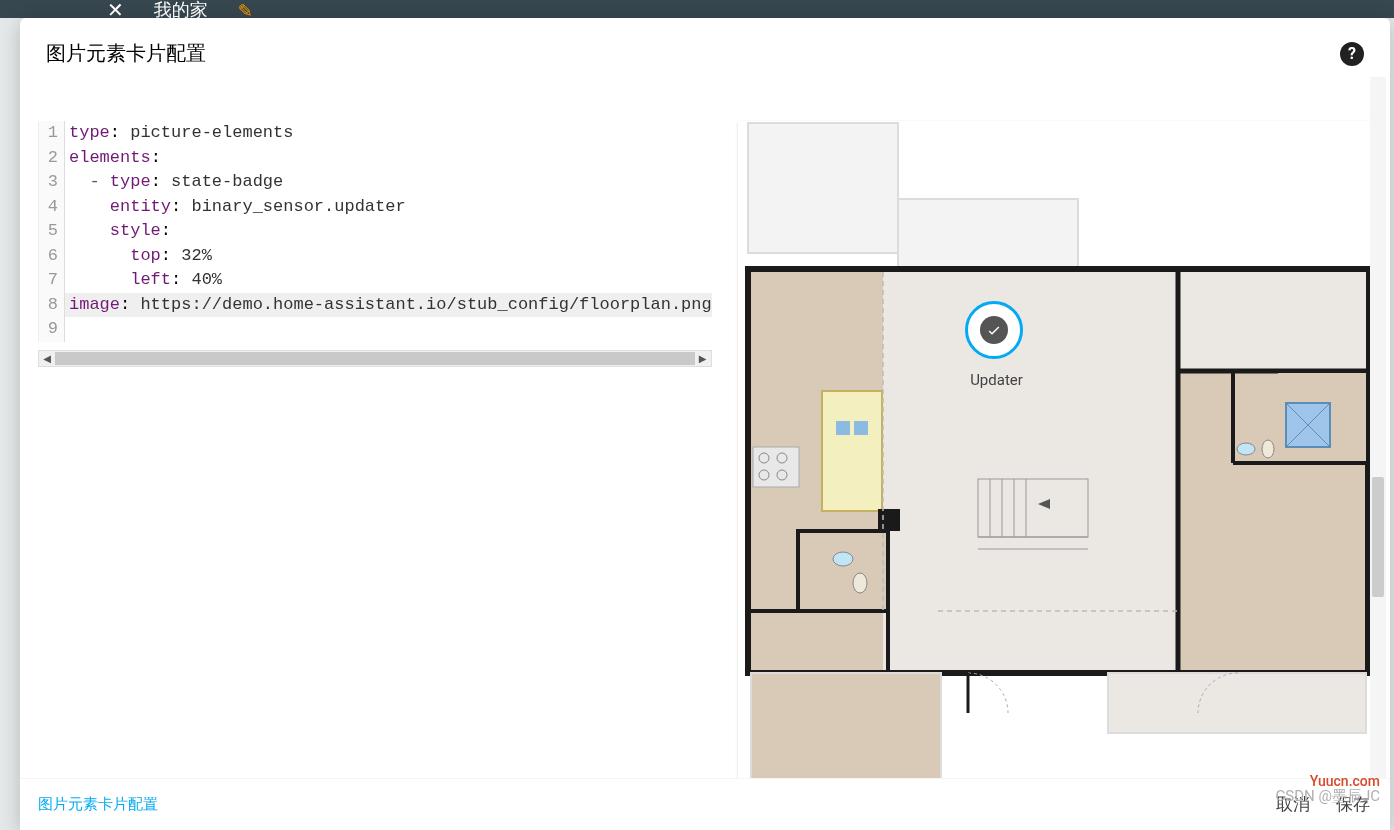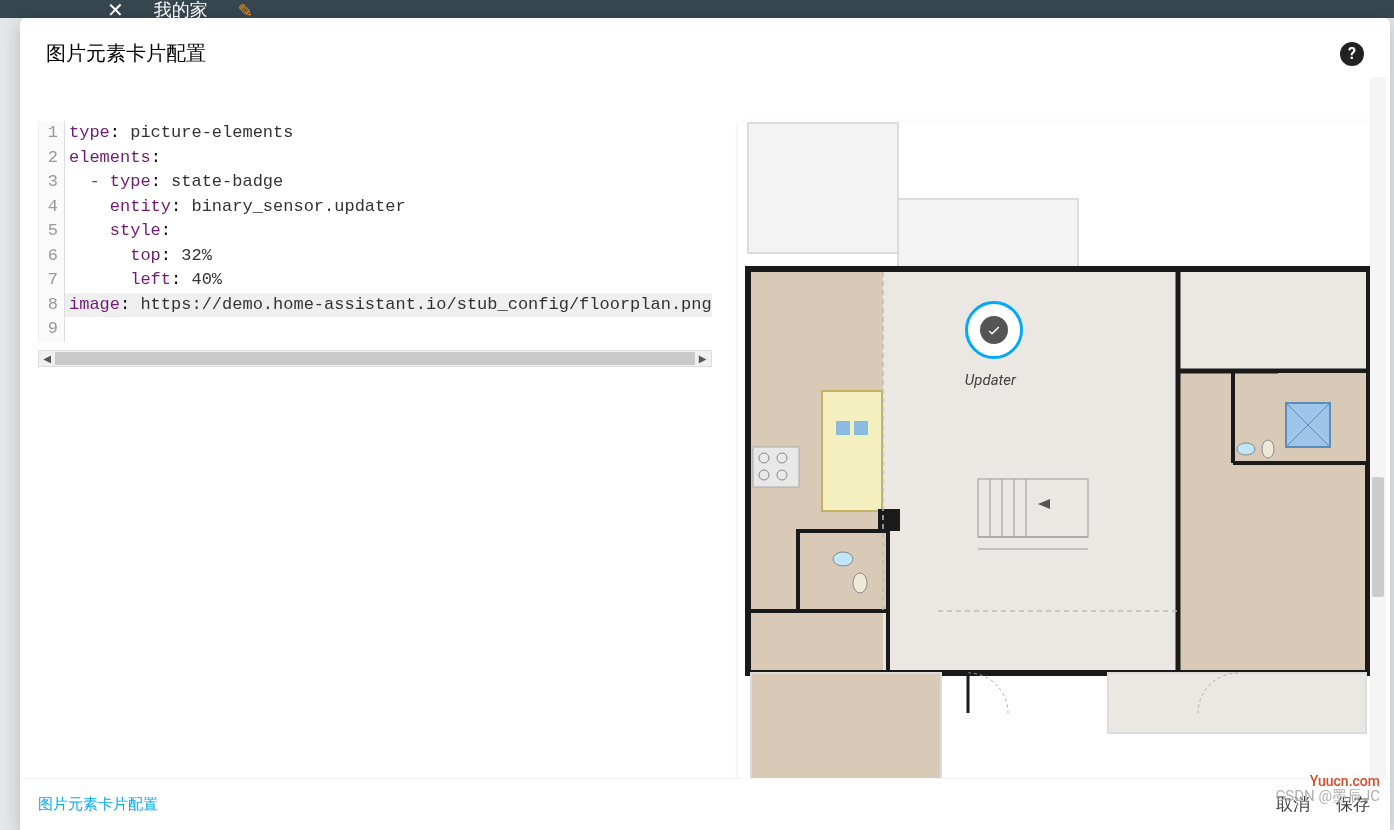--- a/index.html
+++ b/index.html
@@ -152,22 +152,21 @@
   }
   .floorplan {
     width: 100%;
     display: block;
   }
   .badge-wrap {
     position: absolute;
     left: 40%;
     top: 32%;
     transform: translate(-50%, -50%);
-    text-align: left;
-    font-style: italic;
+    text-align: right;
   }
   .badge {
     width: 58px; height: 58px;
     border-radius: 50%;
     border: 3px solid #03a9f4;
     background: #fff;
     display: flex;
     align-items: center;
     justify-content: center;
     margin: 0 auto 12px auto;

